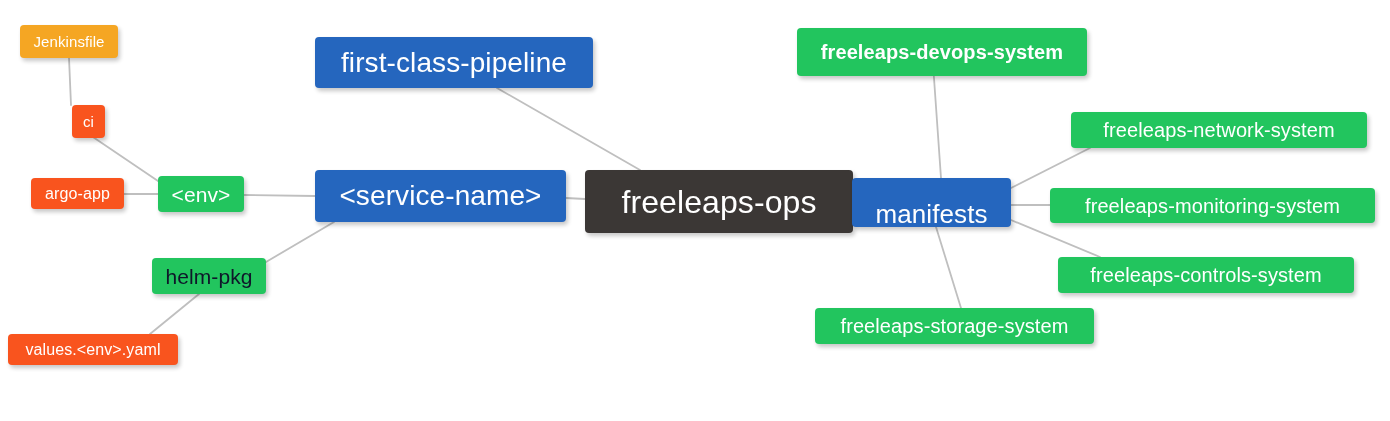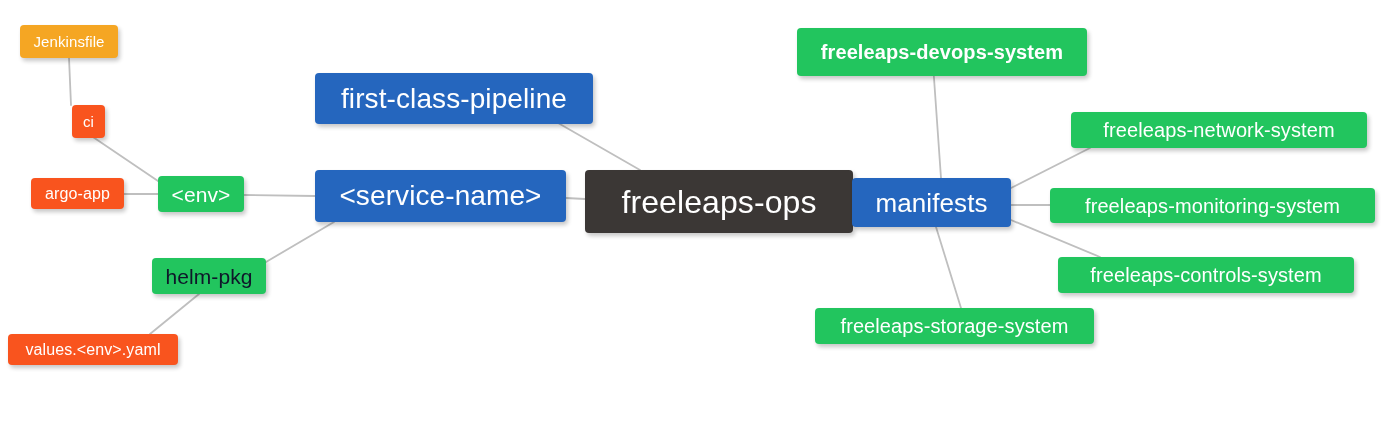--- a/index.html
+++ b/index.html
@@ -79,30 +79,30 @@
       </div>
       <div class="node" style="left: 158px; top: 176px; width: 86px; height: 36px; background: rgb(34, 197, 94); color: rgb(255, 255, 255); font-size: 21px;">
         <span class="node-label">&lt;env&gt;</span>
       </div>
       <div class="node" style="left: 152px; top: 258px; width: 114px; height: 36px; background: rgb(34, 197, 94); color: #0f172a; font-size: 21px;">
         <span class="node-label">helm-pkg</span>
       </div>
       <div class="node" style="left: 8px; top: 334px; width: 170px; height: 31px; background: rgb(249, 84, 30); color: rgb(255, 255, 255); font-size: 16px;">
         <span class="node-label">values.&lt;env&gt;.yaml</span>
       </div>
-      <div class="node" style="left: 315px; top: 37px; width: 278px; height: 51px; background: rgb(37, 102, 190); color: rgb(255, 255, 255); font-size: 28px; margin-top: 36px;">
+      <div class="node" style="left: 315px; top: 37px; width: 278px; height: 51px; background: rgb(37, 102, 190); color: rgb(255, 255, 255); font-size: 28px;">
         <span class="node-label">first-class-pipeline</span>
       </div>
       <div class="node" style="left: 315px; top: 170px; width: 251px; height: 52px; background: rgb(37, 102, 190); color: rgb(255, 255, 255); font-size: 28px;">
         <span class="node-label">&lt;service-name&gt;</span>
       </div>
       <div class="node" style="left: 585px; top: 170px; width: 268px; height: 63px; background: rgb(59, 55, 53); color: rgb(255, 255, 255); font-size: 32px;">
         <span class="node-label">freeleaps-ops</span>
       </div>
-      <div class="node" style="left: 852px; top: 178px; width: 159px; height: 49px; background: rgb(37, 102, 190); color: rgb(255, 255, 255); font-size: 26px;">
+      <div class="node" style="left: 852px; top: 178px; width: 159px; height: 49px; background: rgb(37, 102, 190); color: rgb(255, 255, 255); font-size: 26px; align-items: flex-end;">
         <span class="node-label">manifests</span>
       </div>
       <div class="node" style="left: 797px; top: 28px; width: 290px; height: 48px; background: rgb(34, 197, 94); color: rgb(255, 255, 255); font-size: 20px; font-weight: bold;">
         <span class="node-label">freeleaps-devops-system</span>
       </div>
       <div class="node" style="left: 1055px; top: 112px; width: 296px; height: 36px; background: rgb(34, 197, 94); color: rgb(255, 255, 255); font-size: 20px; margin-left: 16px;">
         <span class="node-label">freeleaps-network-system</span>
       </div>
       <div class="node" style="left: 1050px; top: 188px; width: 325px; height: 35px; background: rgb(34, 197, 94); color: rgb(255, 255, 255); font-size: 20px;">
         <span class="node-label">freeleaps-monitoring-system</span>

